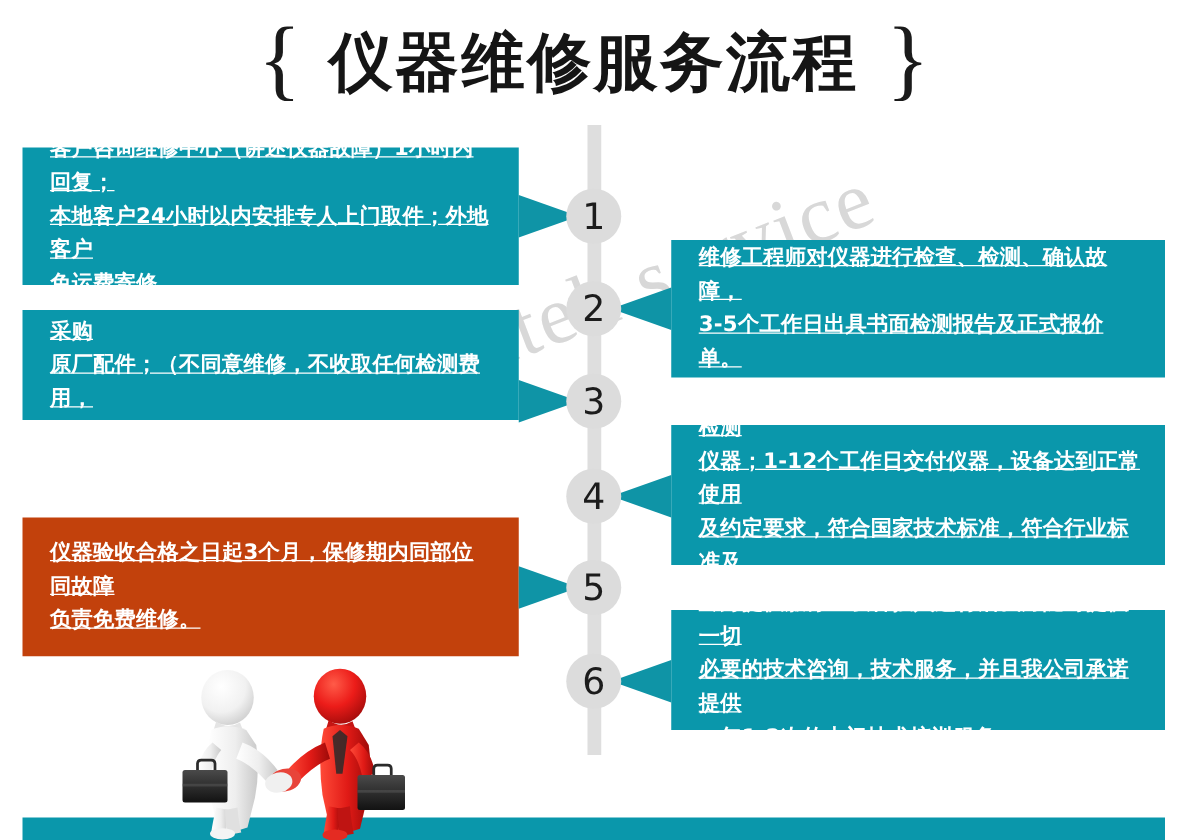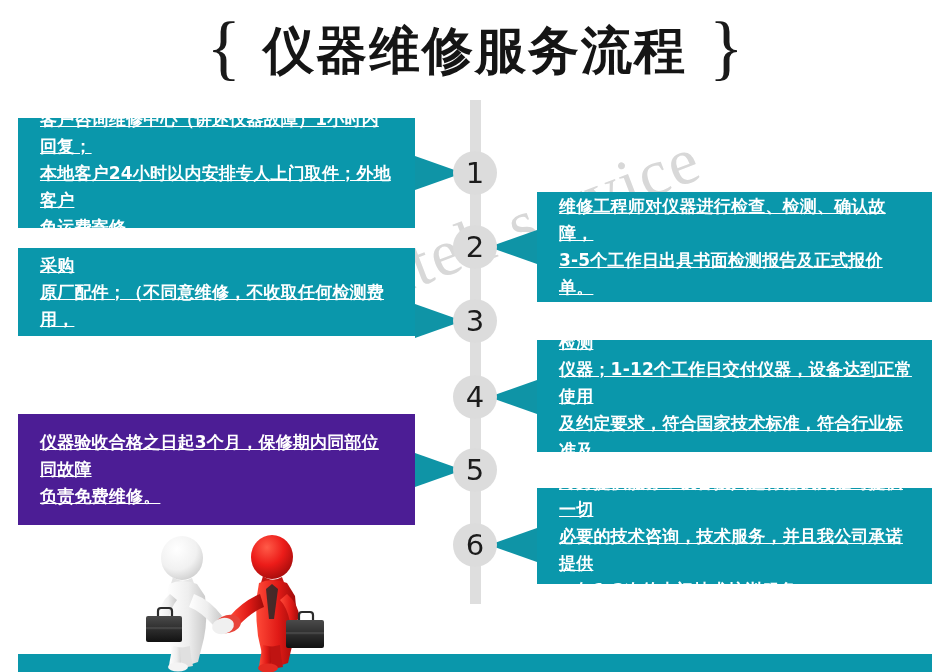--- a/index.html
+++ b/index.html
@@ -213,21 +213,21 @@
     <div class="card-body">维修工程师收到配件后进行安装与修复、整机检测
 仪器；1-12个工作日交付仪器，设备达到正常使用
 及约定要求，符合国家技术标准，符合行业标准及
 计量标准。</div>
   </div>
   <div class="arrow to-left" style="left:489px; top:380px;"></div>
   <div class="node" style="top:375px;">
     <span class="node-num">4</span>
   </div>
 
-  <div class="card left" style="top:414px; height:111px; background:#4c1d95;">
+  <div class="card left" style="top:414px; height:111px; background:#c2410c;">
     <div class="card-body">仪器验收合格之日起3个月，保修期内同部位同故障
 负责免费维修。</div>
   </div>
   <div class="arrow to-right" style="left:415px; top:453px;"></div>
   <div class="node" style="top:448px;">
     <span class="node-num">5</span>
   </div>
 
   <div class="card right" style="top:488px; height:96px; background:#0a97ab;">
     <div class="card-body">终身提供服务：设备投入运行后我方随时提供一切

